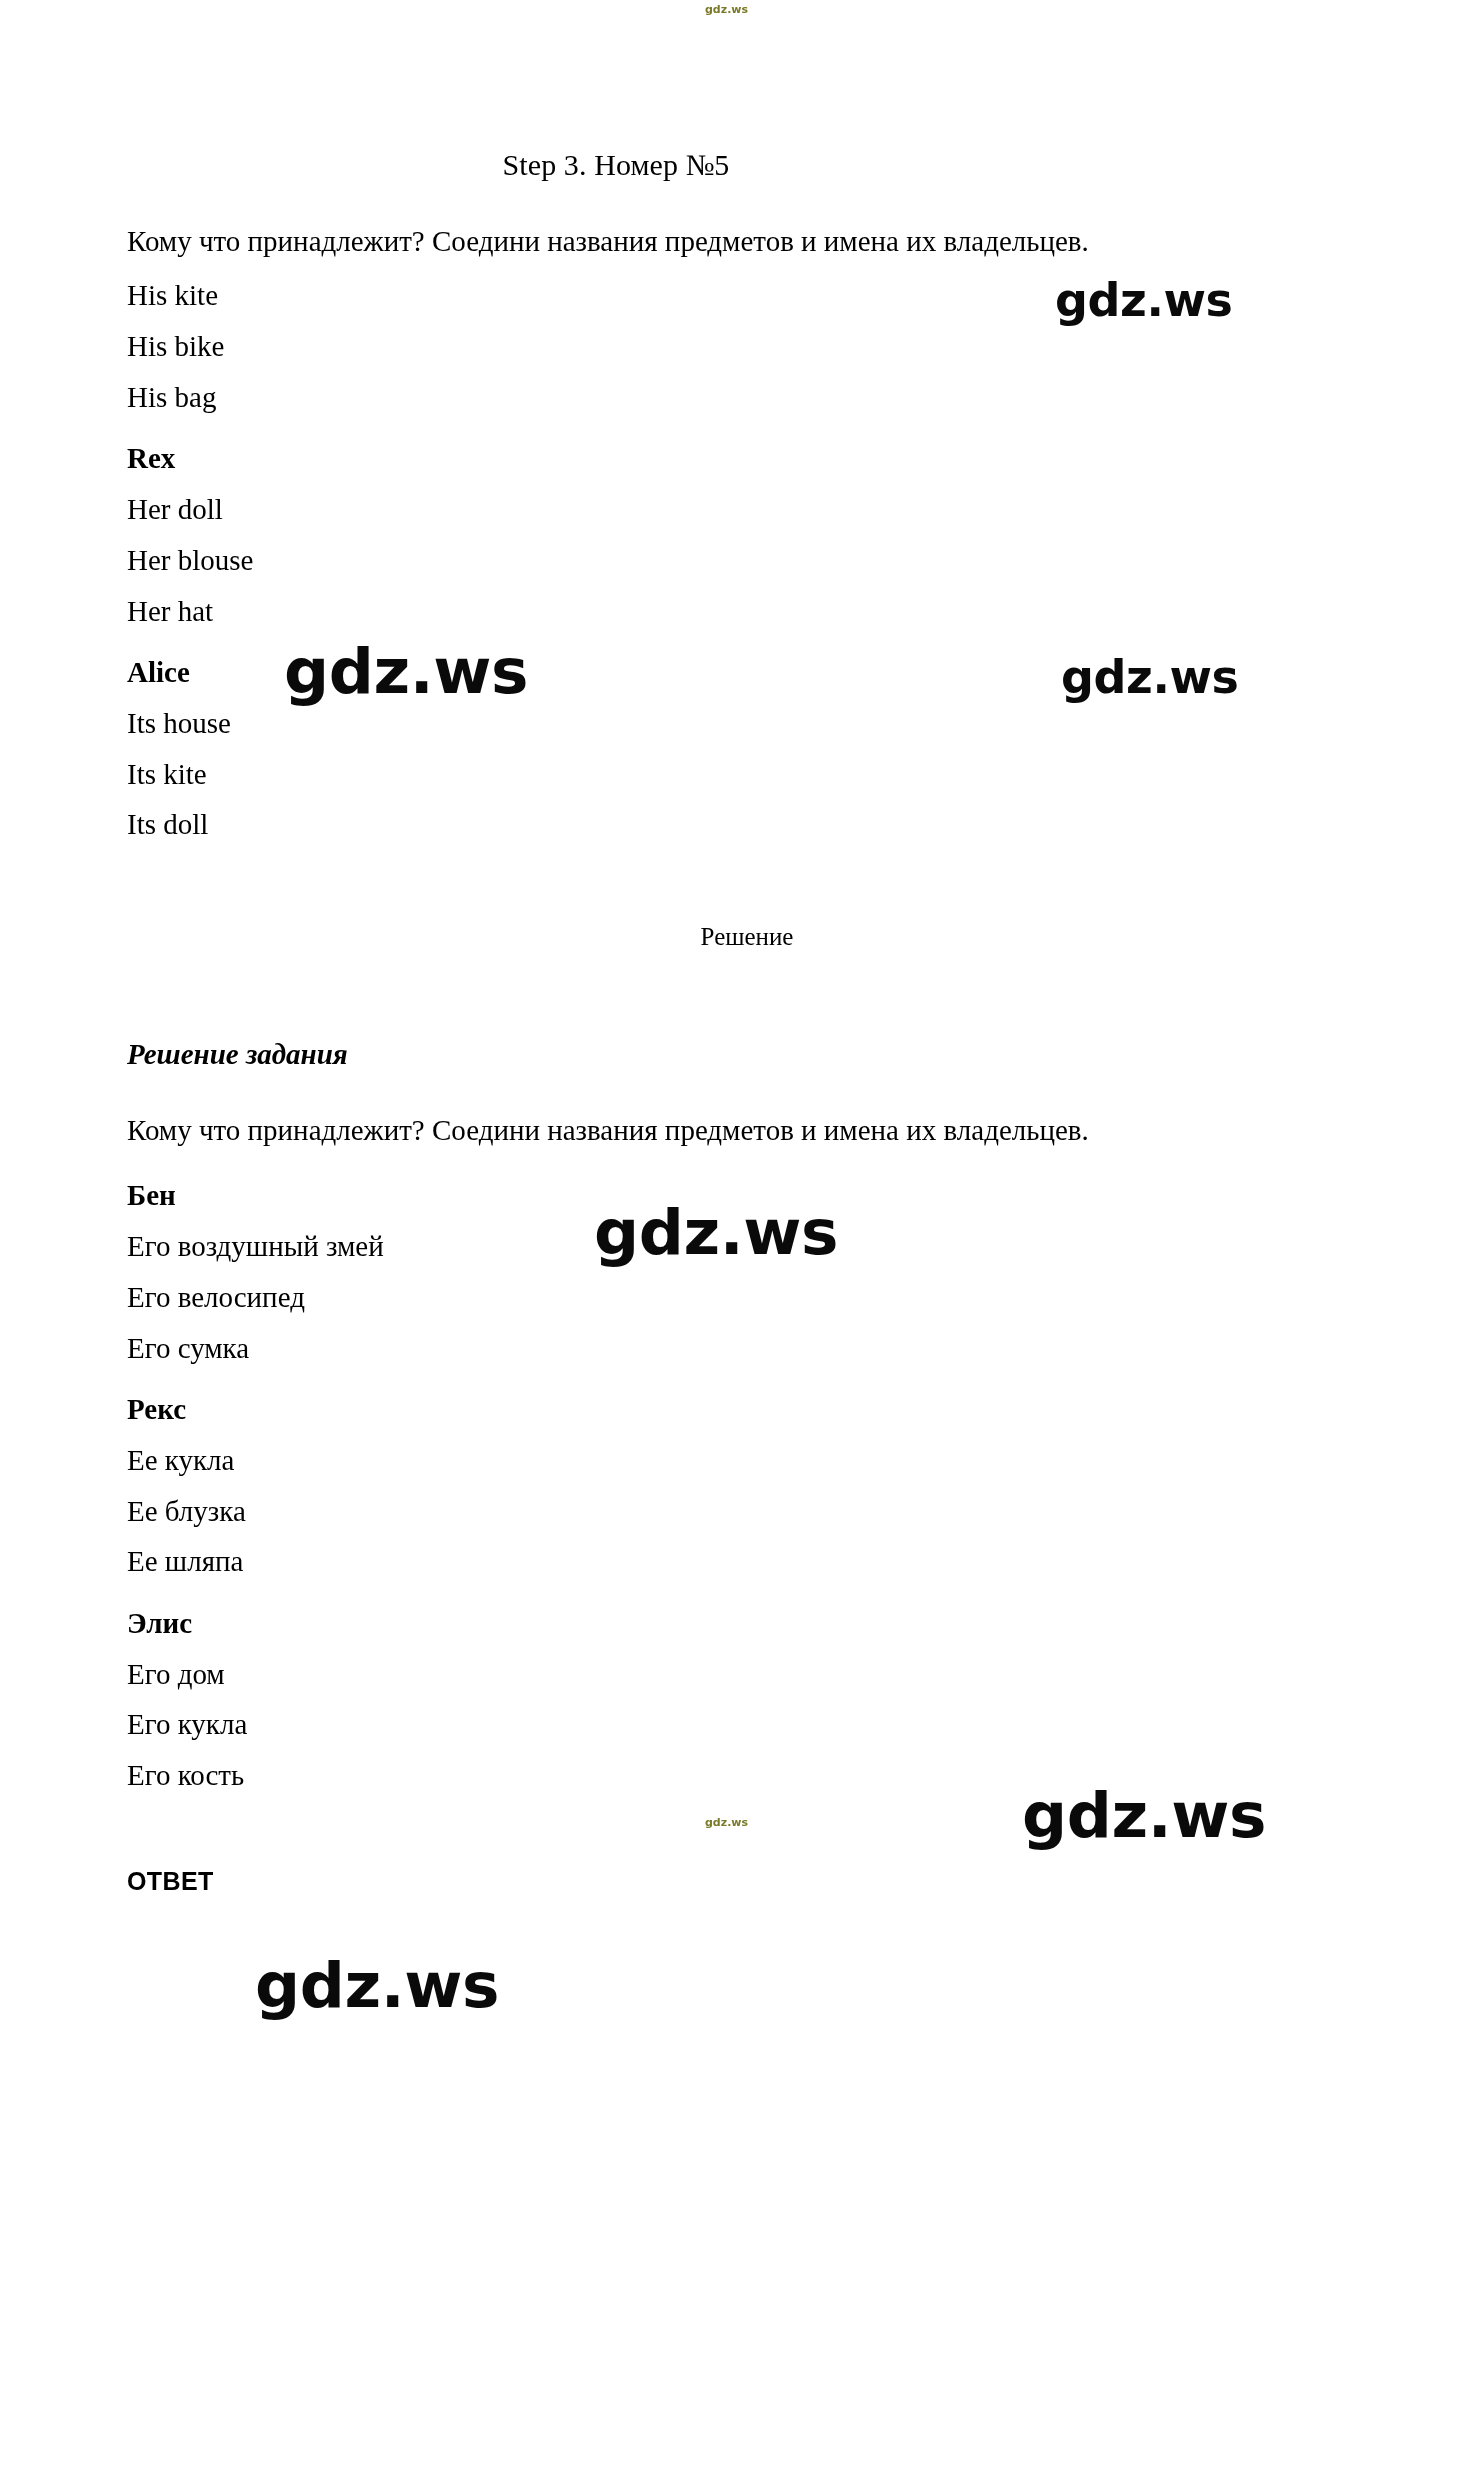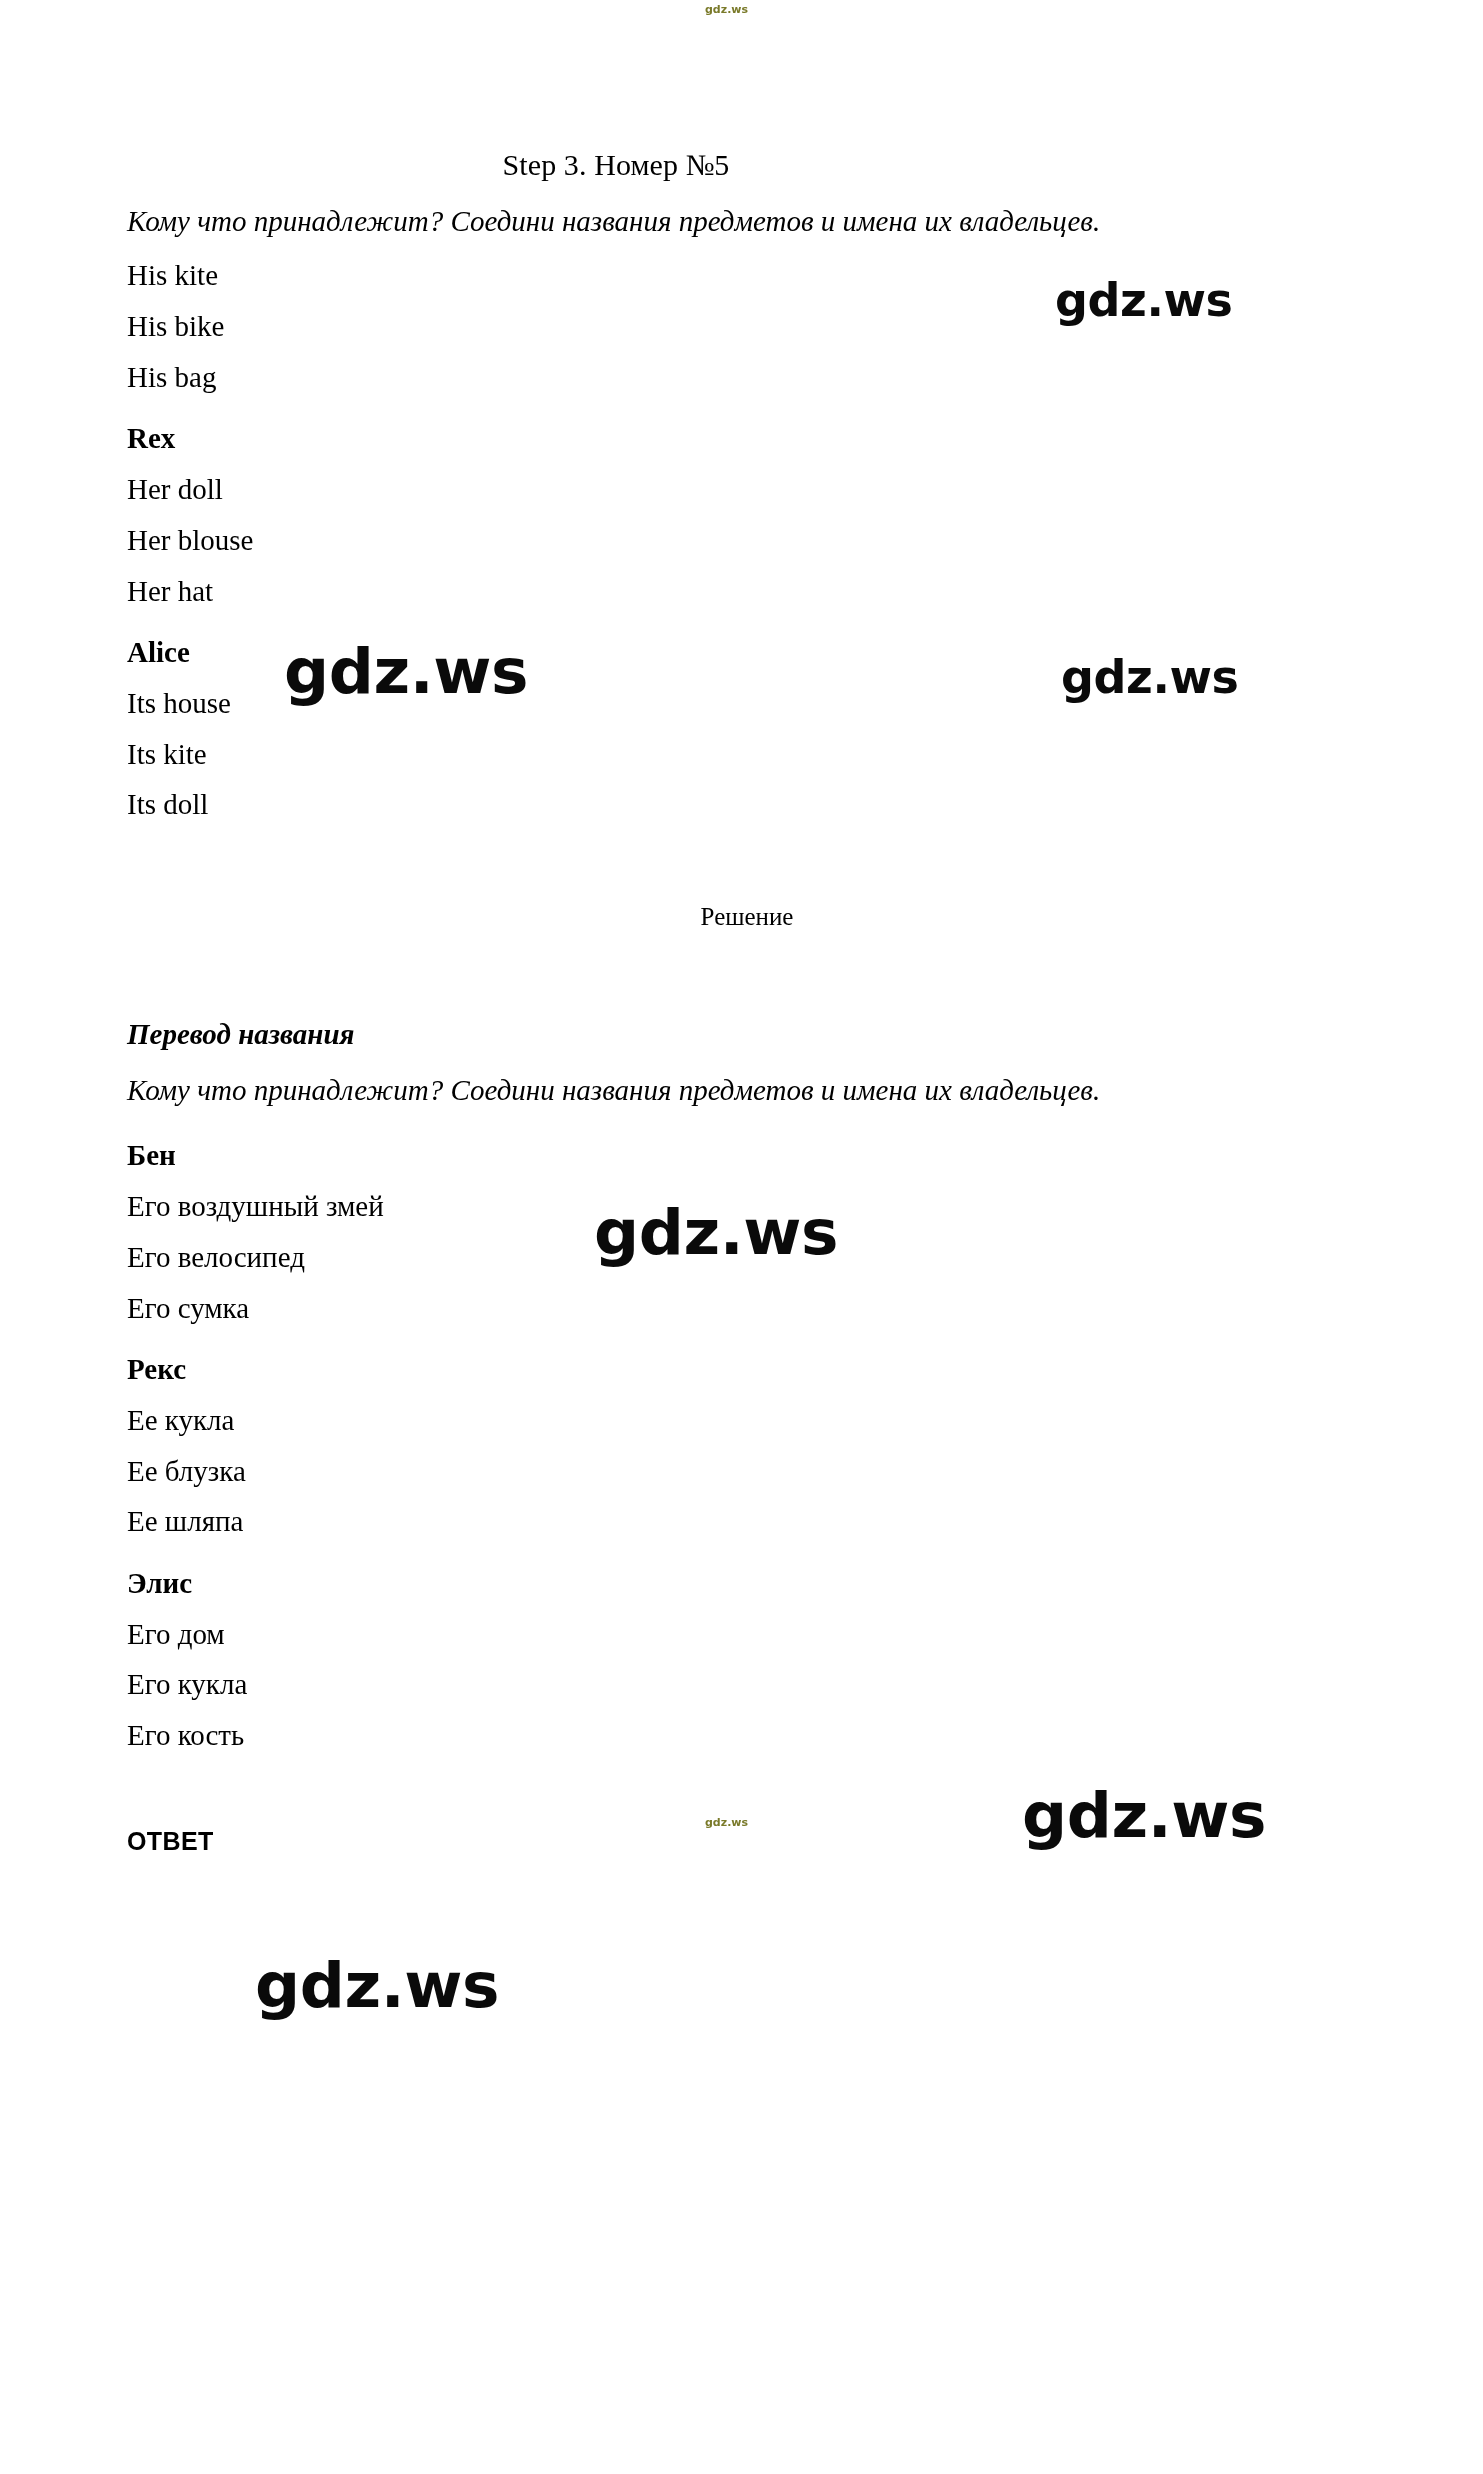--- a/index.html
+++ b/index.html
@@ -60,22 +60,21 @@
     margin-top: 148px;
     letter-spacing: 0.1px;
   }
   .block {
     margin-left: 127px;
     width: 1240px;
   }
   .para {
     font-size: 29px;
     line-height: 1.46;
-    margin-top: 18px;
-    font-style: italic;
+    margin-top: 38px;
   }
   .name {
     font-size: 29px;
     font-weight: bold;
     margin-top: 26.6px;
     line-height: 1.2;
   }
   .item {
     font-size: 29px;
     margin-top: 16px;
@@ -122,21 +121,21 @@
       <div class="item">Her blouse</div>
       <div class="item">Her hat</div>
 
       <div class="name">Alice</div>
       <div class="item">Its house</div>
       <div class="item">Its kite</div>
       <div class="item">Its doll</div>
 
       <div class="solution">Решение</div>
 
-      <div class="translation-head">Перевод названия</div>
+      <div class="translation-head">Решение задания</div>
 
       <div class="para">Кому что принадлежит? Соедини названия предметов и имена их владельцев.</div>
 
       <div class="name">Бен</div>
       <div class="item">Его воздушный змей</div>
       <div class="item">Его велосипед</div>
       <div class="item">Его сумка</div>
 
       <div class="name">Рекс</div>
       <div class="item">Ее кукла</div>

